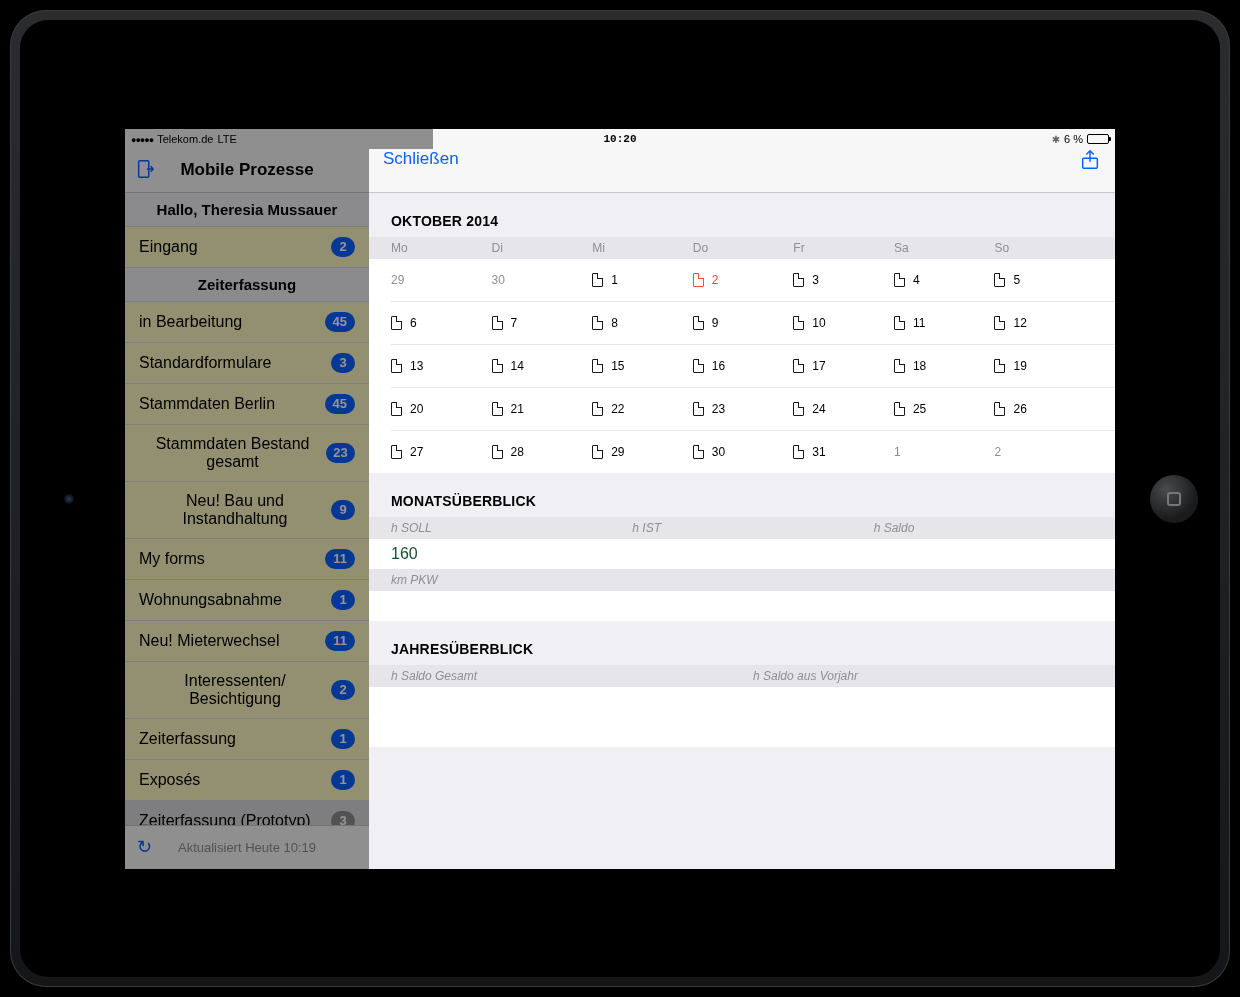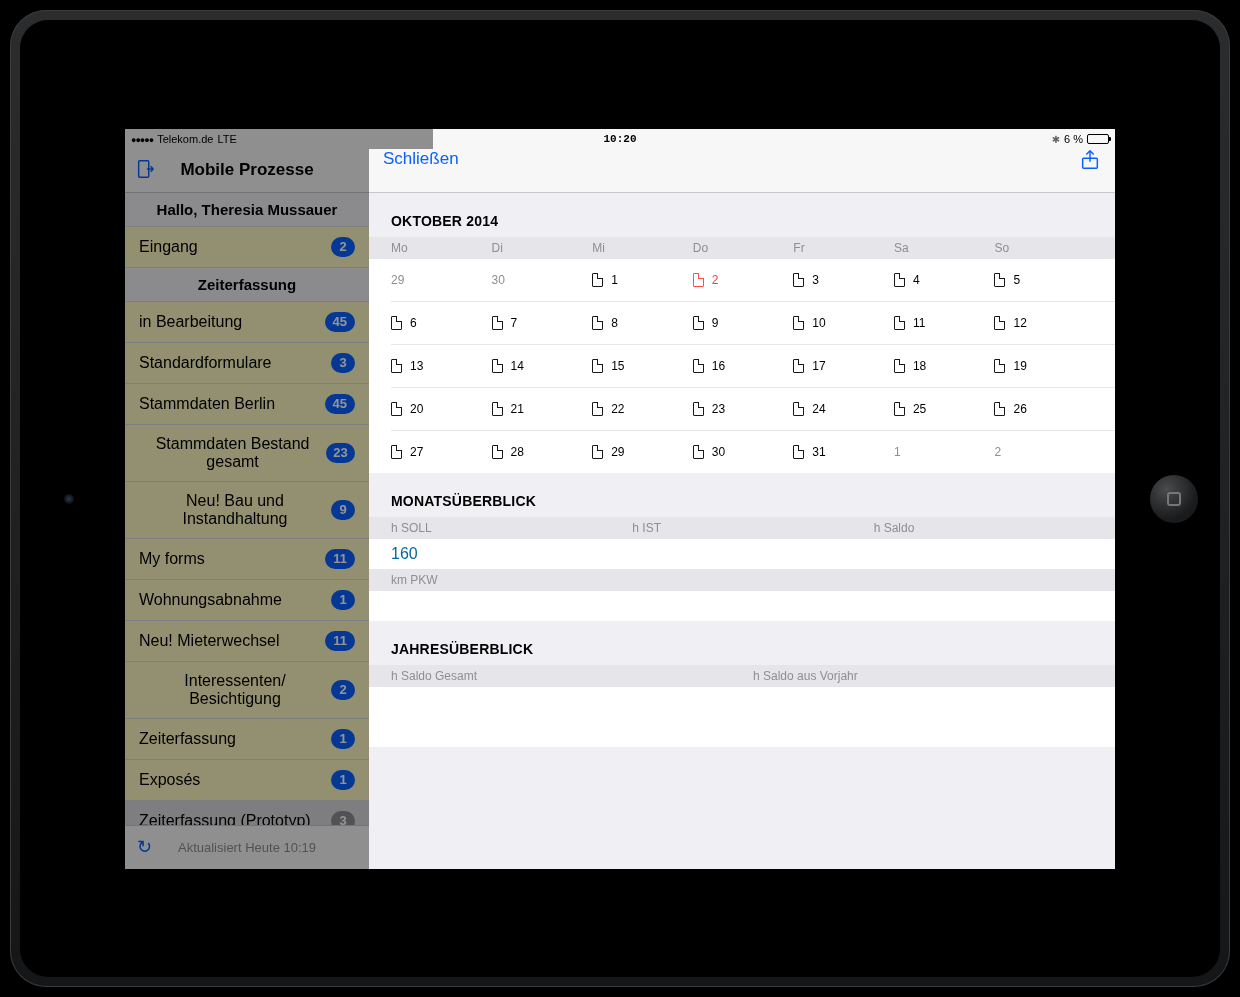--- a/index.html
+++ b/index.html
@@ -240,23 +240,23 @@
     width: 5px; height: 5px;
     background: #fff;
     border-left: 1.5px solid currentColor;
     border-bottom: 1.5px solid currentColor;
   }
 
   .value-row {
     background: #fff;
     padding: 6px 0 6px 22px;
     font-size: 16px;
-    color: #0369a1;
-  }
-  .info-row .cell { flex: 1; }
+    color: #14532d;
+  }
+  .info-row .cell { flex: 1; font-style: italic; }
 
 </style>
 </head>
 <body>
 
 <div class="ipad-frame">
   <div class="ipad-bezel">
     <div class="camera-dot"></div>
 
     <div class="screen">

